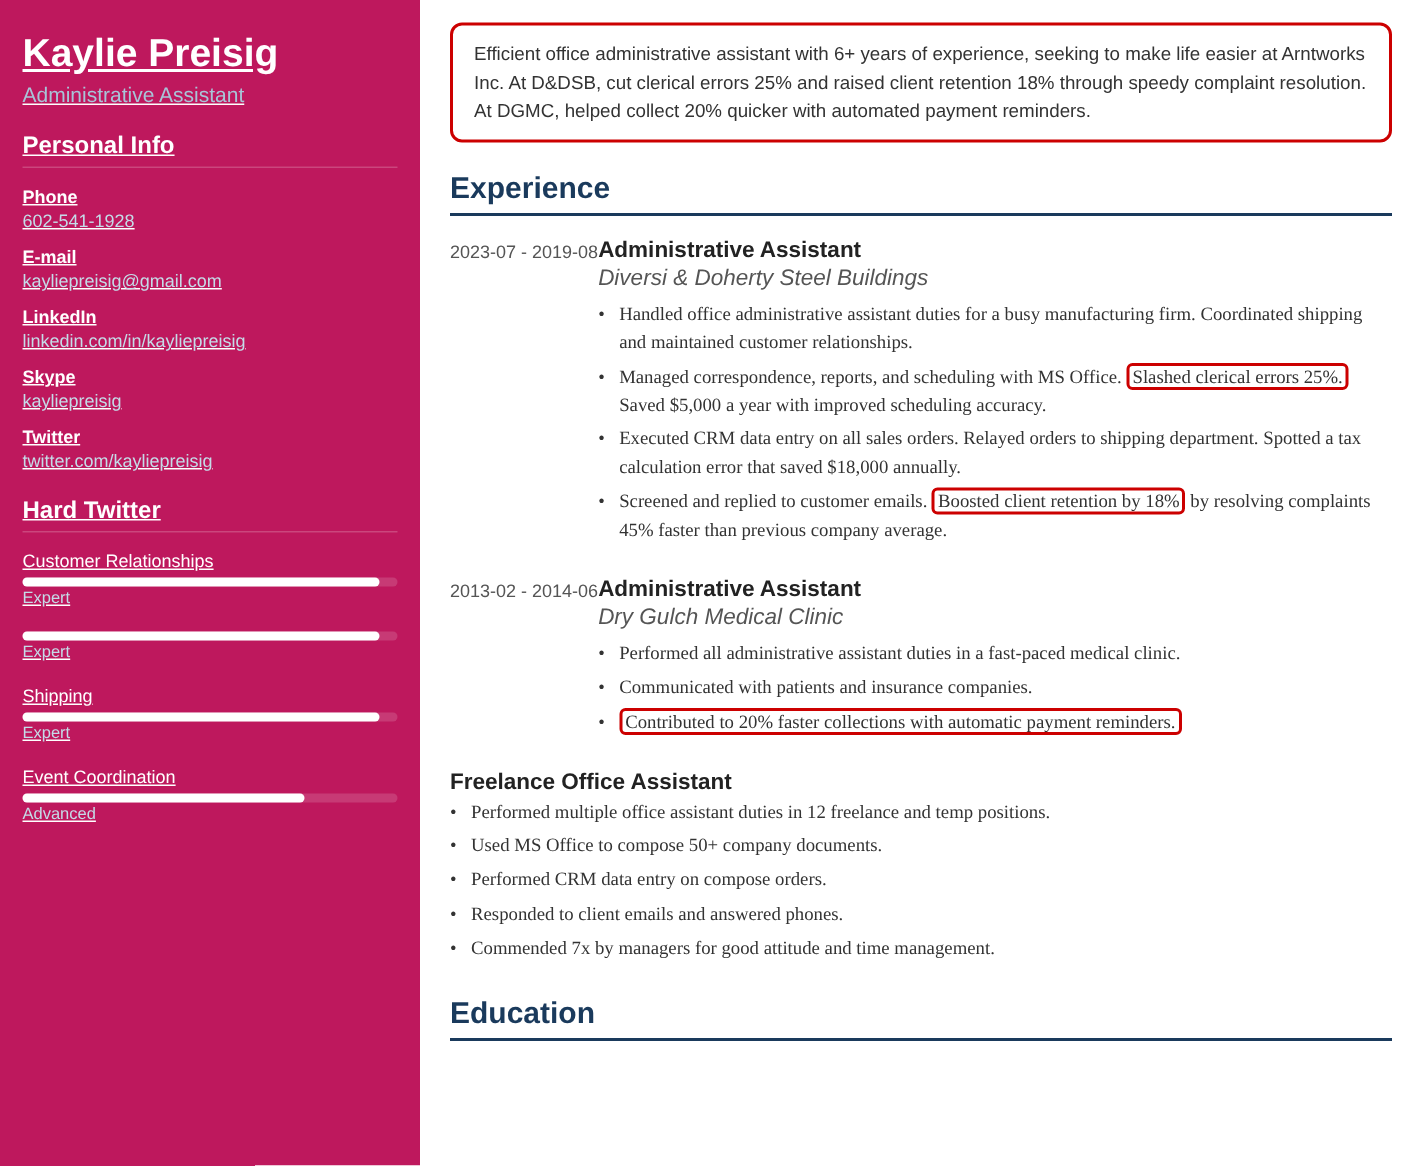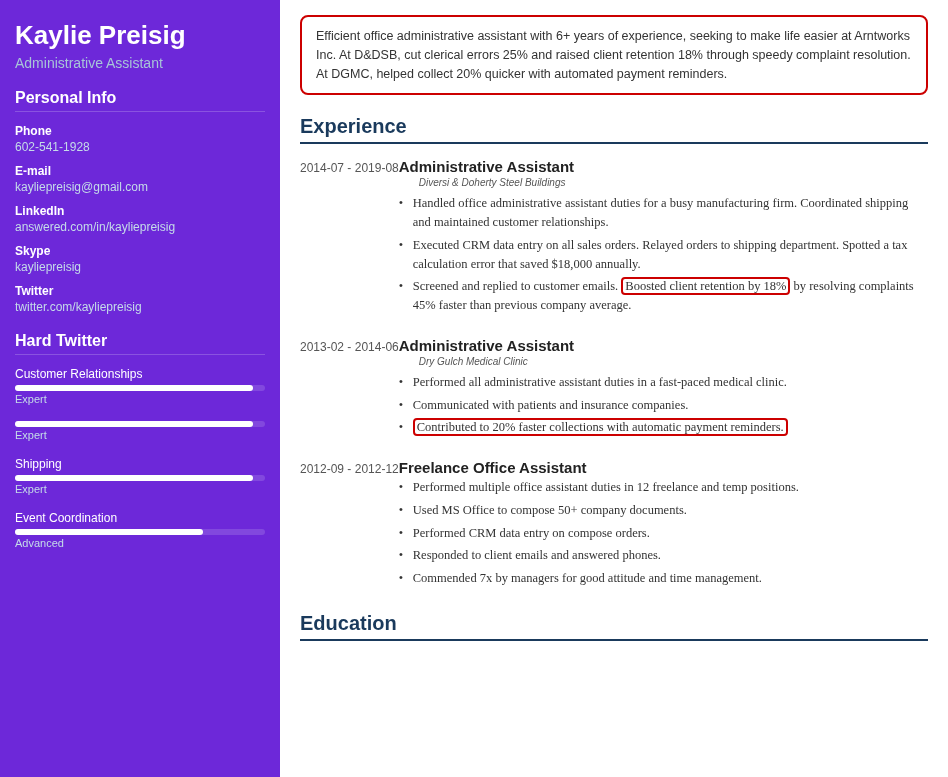--- a/index.html
+++ b/index.html
@@ -2,23 +2,24 @@
 <html><head>
   <meta charset="utf-8">
   <style>
     * { box-sizing: border-box; margin: 0; padding: 0; }
     body { font-family: Arial, sans-serif; font-size: 13px; background: #fff; display: flex; width: 948px; min-height: 777px; }
 
     
     .sidebar {
       width: 280px;
       min-width: 280px;
-      background-color: #6d28d9;
+      background-color: #be185d;
       color: #fff;
       padding: 20px 15px;
+      text-decoration: underline;
     }
     .sidebar-name {
       font-size: 26px;
       font-weight: bold;
       color: #fff;
       line-height: 1.2;
       margin-bottom: 4px;
     }
     .sidebar-title {
       font-size: 14px;
@@ -113,24 +114,23 @@
     }
     .exp-content { flex: 1; }
     .exp-job-title {
       font-size: 15px;
       font-weight: bold;
       color: #222;
       margin-bottom: 2px;
     }
     .exp-company {
       font-style: italic;
-      font-size: 10px;
+      font-size: 15px;
       color: #555;
       margin-bottom: 6px;
-      margin-left: 20px;
     }
     .exp-bullets {
       list-style: none;
       padding: 0;
       font-family: Liberation Serif, serif;
     }
     .exp-bullets li {
       font-size: 12.5px;
       color: #333;
       margin-bottom: 4px;
@@ -167,21 +167,21 @@
   <div>
     <div class="sidebar-field-label">Phone</div>
     <div class="sidebar-field-value">602-541-1928</div>
   </div>
   <div>
     <div class="sidebar-field-label">E-mail</div>
     <div class="sidebar-field-value">kayliepreisig@gmail.com</div>
   </div>
   <div>
     <div class="sidebar-field-label">LinkedIn</div>
-    <div class="sidebar-field-value">answered.com/in/kayliepreisig</div>
+    <div class="sidebar-field-value">linkedin.com/in/kayliepreisig</div>
   </div>
   <div>
     <div class="sidebar-field-label">Skype</div>
     <div class="sidebar-field-value">kayliepreisig</div>
   </div>
   <div>
     <div class="sidebar-field-label">Twitter</div>
     <div class="sidebar-field-value">twitter.com/kayliepreisig</div>
   </div>
 
@@ -220,27 +220,28 @@
 
   <div class="summary-box">
     <span>Efficient office administrative assistant with 6+ years of experience, seeking to make life easier at Arntworks Inc. At D&amp;DSB, cut clerical errors 25% and raised client retention 18% through speedy complaint resolution. At DGMC, helped collect 20% quicker with automated payment reminders.</span>
   </div>
 
   <div class="experience-section">
     <div class="section-title">Experience</div>
 
     <div class="exp-entry">
       <div class="exp-date">
-        <span>2014-07 - 2019-08</span>
+        <span>2023-07 - 2019-08</span>
       </div>
       <div class="exp-content">
         <div class="exp-job-title">Administrative Assistant</div>
         <div class="exp-company">Diversi &amp; Doherty Steel Buildings</div>
         <ul class="exp-bullets">
           <li>Handled office administrative assistant duties for a busy manufacturing firm. Coordinated shipping and maintained customer relationships.</li>
+          <li>Managed correspondence, reports, and scheduling with MS Office. <span class="highlight">Slashed clerical errors 25%.</span> Saved $5,000 a year with improved scheduling accuracy.</li>
           <li>Executed CRM data entry on all sales orders. Relayed orders to shipping department. Spotted a tax calculation error that saved $18,000 annually.</li>
           <li>Screened and replied to customer emails. <span class="highlight">Boosted client retention by 18%</span> by resolving complaints 45% faster than previous company average.</li>
         </ul>
       </div>
     </div>
 
     <div class="exp-entry">
       <div class="exp-date">
         <span>2013-02 - 2014-06</span>
       </div>
@@ -249,23 +250,20 @@
         <div class="exp-company">Dry Gulch Medical Clinic</div>
         <ul class="exp-bullets">
           <li>Performed all administrative assistant duties in a fast-paced medical clinic.</li>
           <li>Communicated with patients and insurance companies.</li>
           <li><span class="highlight">Contributed to 20% faster collections with automatic payment reminders.</span></li>
         </ul>
       </div>
     </div>
 
     <div class="exp-entry">
-      <div class="exp-date">
-        <span>2012-09 - 2012-12</span>
-      </div>
       <div class="exp-content">
         <div class="exp-job-title">Freelance Office Assistant</div>
         <ul class="exp-bullets">
           <li>Performed multiple office assistant duties in 12 freelance and temp positions.</li>
           <li>Used MS Office to compose 50+ company documents.</li>
           <li>Performed CRM data entry on compose orders.</li>
           <li>Responded to client emails and answered phones.</li>
           <li>Commended 7x by managers for good attitude and time management.</li>
         </ul>
       </div>

